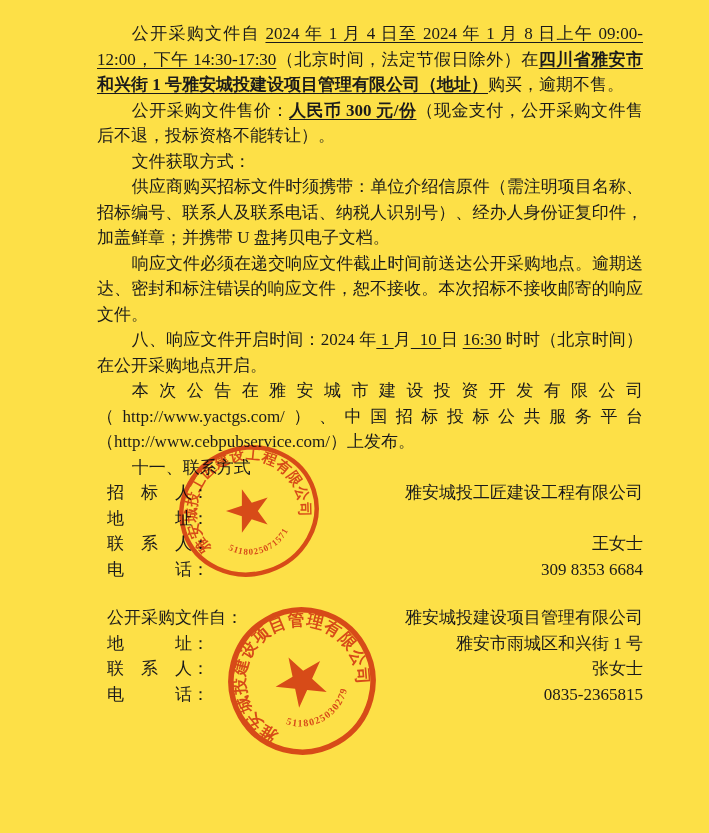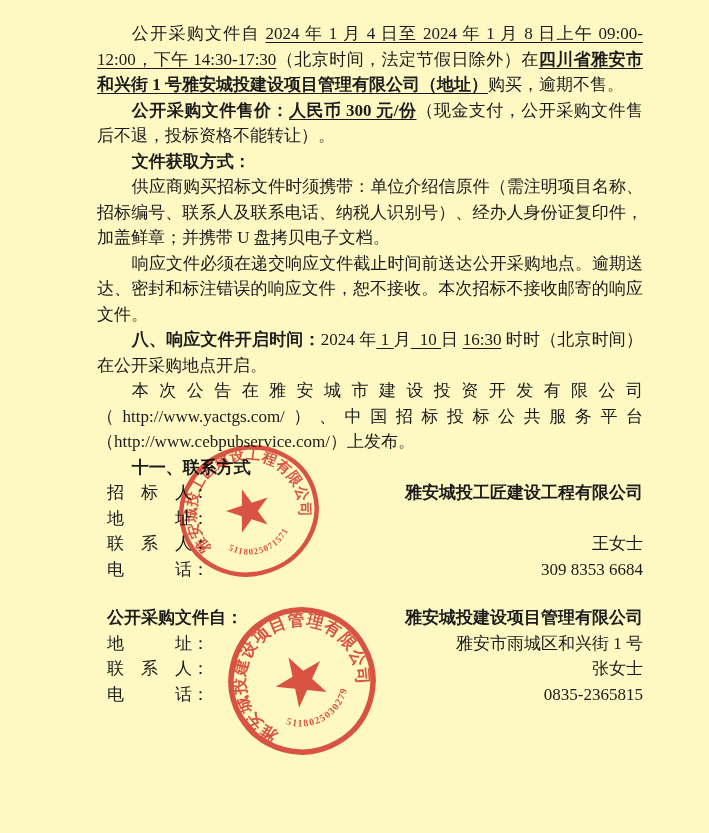--- a/index.html
+++ b/index.html
@@ -3,29 +3,29 @@
 <meta charset="utf-8">
 <style>
   html,body{margin:0;padding:0;}
   body{
     width:709px;height:833px;
     background:#f4f4f4;
     font-family:"Liberation Serif","DejaVu Serif",serif;
   }
   .page{
     position:relative;width:709px;height:833px;
-    background:#fef9c3;overflow:hidden;
+    background:#fde047;overflow:hidden;
     color:#1b1b1b;
   }
   .doc{
     position:absolute;left:97px;top:21px;width:546px;
     font-size:17px;line-height:25.5px;text-align:justify;
   }
   .doc p{margin:0;text-indent:2.05em;}
-  .b{font-weight:bold;}
+  .b{font-weight:normal;}
   .u{text-decoration:underline;text-underline-offset:3px;}
   .bu{font-weight:bold;text-decoration:underline;text-underline-offset:3px;}
   .crow{display:flex;padding-left:10px;justify-content:space-between;}
   .crow .lbl{white-space:pre;flex:none;}
   .contact2{margin-top:23px;}
   .stamp{
     position:absolute;
     mix-blend-mode:multiply;opacity:.88;
     color:var(--stamp,#d43d3d);
     pointer-events:none;

